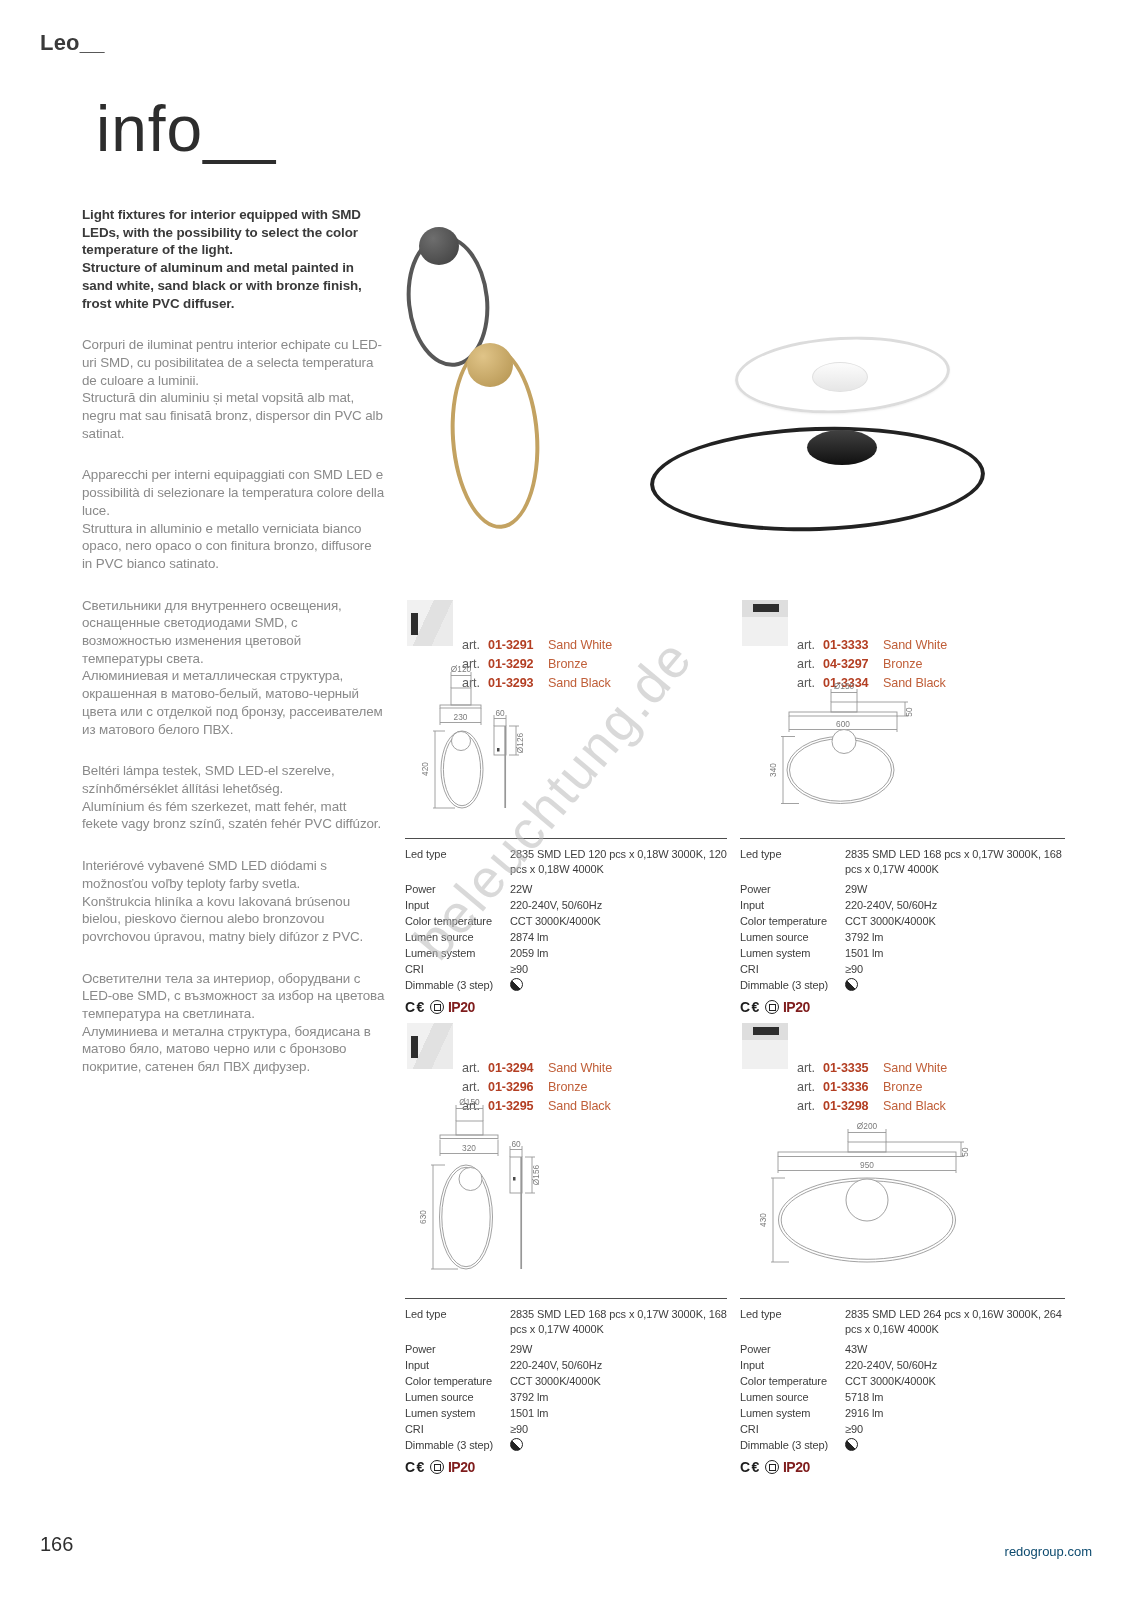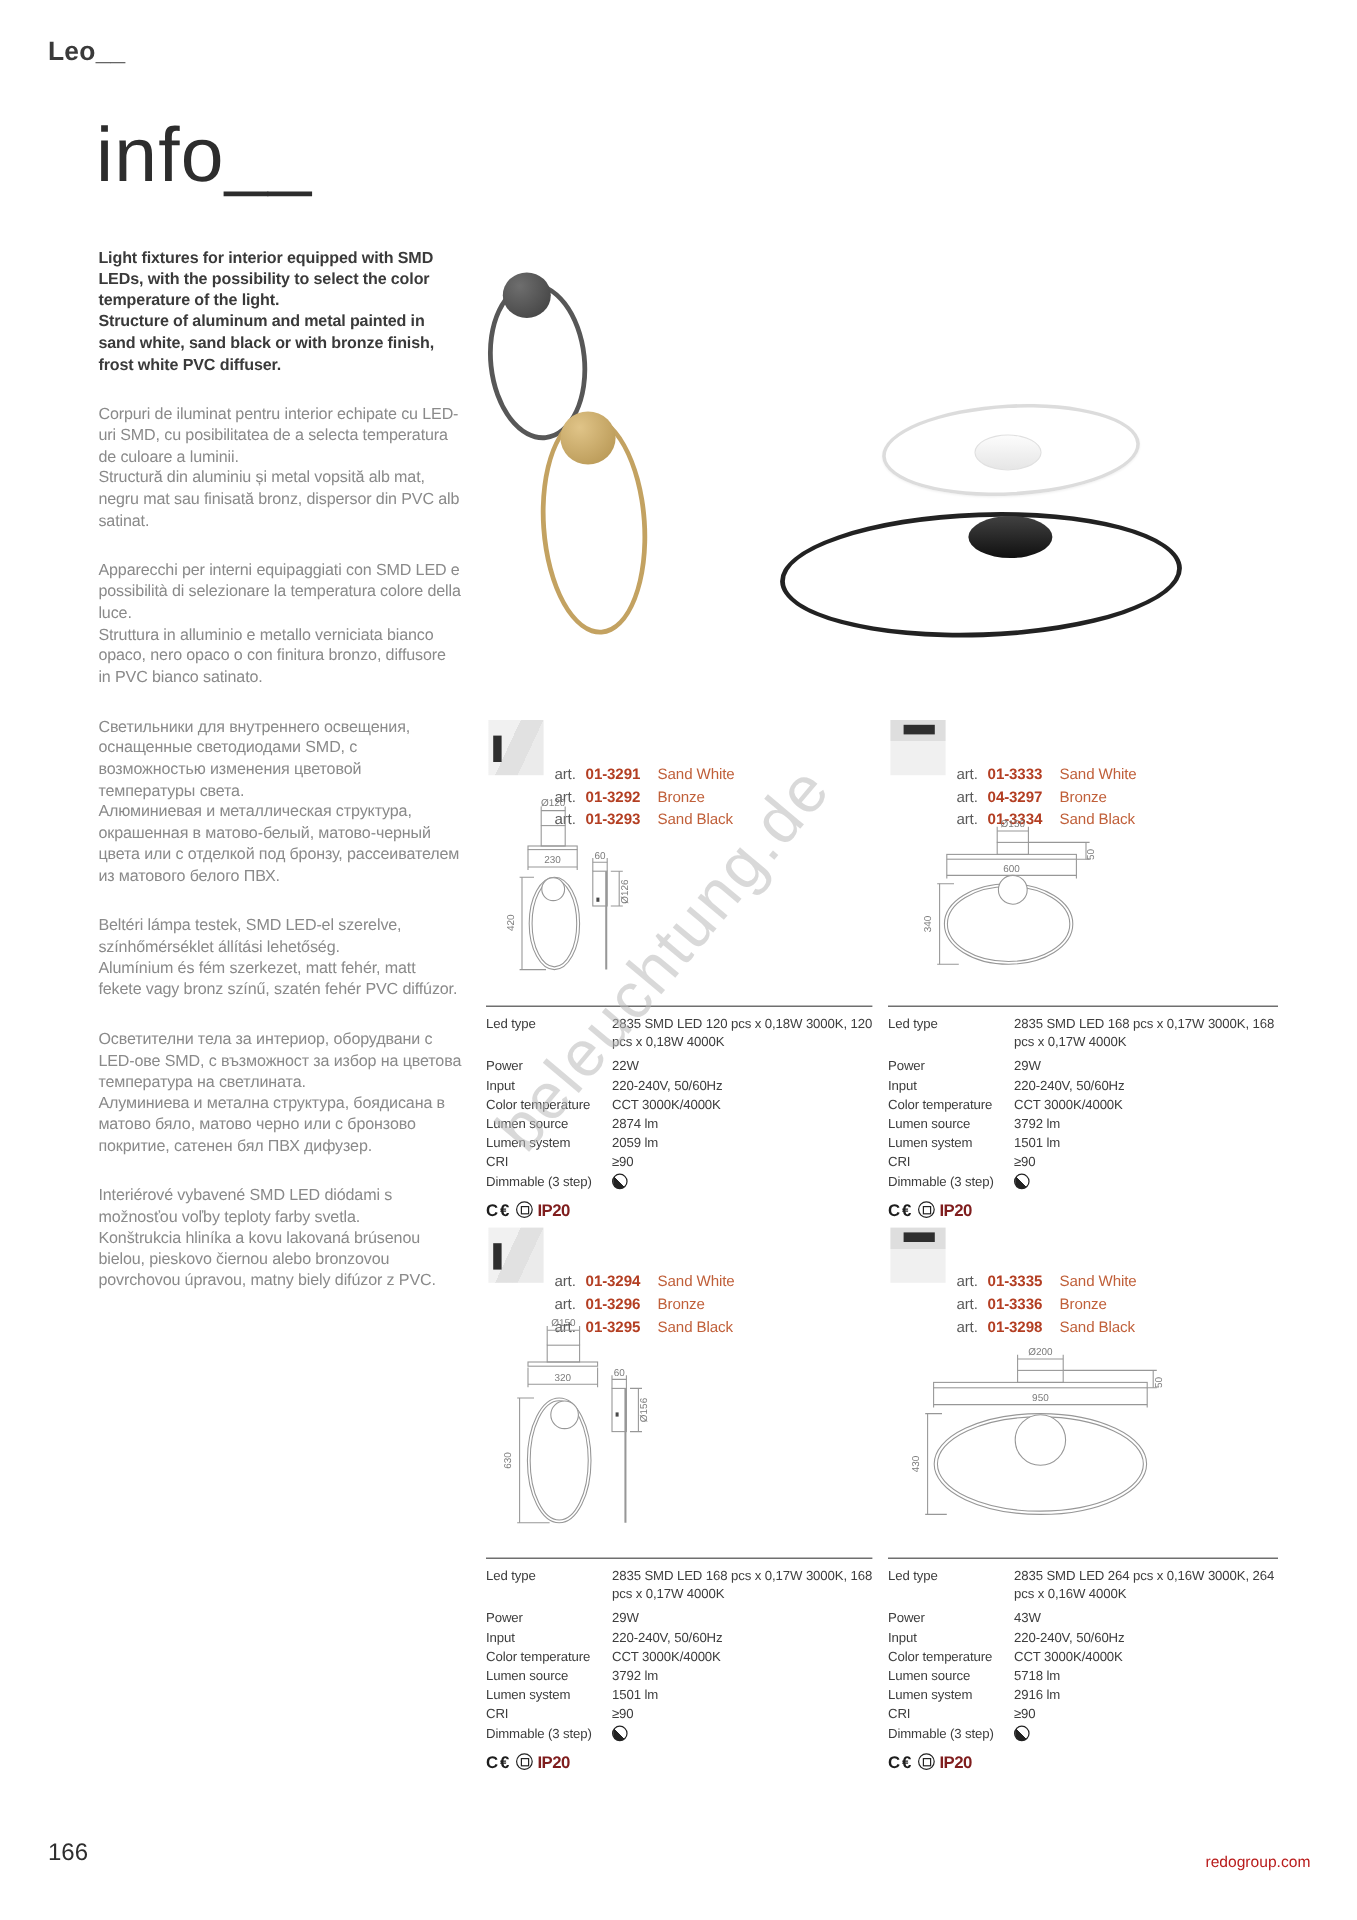--- a/index.html
+++ b/index.html
@@ -3,21 +3,21 @@
 <meta charset="utf-8">
 <style>
   * { box-sizing: border-box; margin: 0; padding: 0; }
   html,body { background:#ffffff; }
   body { font-family:"Liberation Sans", sans-serif; }
   #page { position:relative; width:1131px; height:1600px; background:#fff; overflow:hidden; margin:0 auto; }
 
   
   .brand-row { position:absolute; left:40px; top:30px; font-size:22px; font-weight:700; color:#3a3a3a; letter-spacing:0.2px; }
   .brand-row .suffix { font-weight:700; color:#3a3a3a; }
-  .info-title { position:absolute; left:80px; top:92px; font-size:64px; font-weight:300; color:#2d2d2d; letter-spacing:1px;text-align:center; }
+  .info-title { position:absolute; left:96px; top:92px; font-size:64px; font-weight:300; color:#2d2d2d; letter-spacing:1px;text-align:center; }
 
   
   .intro-col { position:absolute; left:82px; top:206px; width:303px; }
   .intro-col p { font-size:13.4px; line-height:17.7px; color:#8a8a8a; margin:0 0 24px 0; white-space:pre-line; letter-spacing:-0.1px; }
   .intro-col p.en { color:#3a3a3a; font-weight:700; }
 
   
   .photo-wall { position:absolute; left:395px; top:225px; width:165px; height:320px; }
   .ring-dark { position:absolute; left:12px; top:10px; width:82px; height:132px; border:4.5px solid #575757; border-radius:50%; transform:rotate(-6deg); }
   .disc-dark { position:absolute; left:24px; top:2px; width:40px; height:38px; border-radius:50%; background:radial-gradient(circle at 35% 30%, #6e6e6e, #3d3d3d); }
@@ -60,21 +60,21 @@
   .spec-value { flex:1; }
   .dimmer-icon { display:inline-block; width:13px; height:13px; border:1.3px solid #222; border-radius:50%; background:linear-gradient(225deg,#fff 52%, #222 52%); vertical-align:-2px; }
   .cert-row { display:flex; align-items:center; gap:4px; margin-top:6px; }
   .ce-mark { font-size:14px; font-weight:700; color:#1d1d1d; letter-spacing:1.5px; }
   .insul-icon { position:relative; width:14px; height:14px; border:1.2px solid #222; border-radius:50%; }
   .insul-icon::after { content:""; position:absolute; left:3.5px; top:3.5px; width:5px; height:5px; border:1px solid #222; }
   .ip-rating { font-size:14px; font-weight:700; color:#7f1d1d; letter-spacing:-0.5px; }
 
   
   .page-number { position:absolute; left:40px; top:1533px; font-size:20px; color:#2e2e2e; }
-  .website { position:absolute; right:39px; top:1544px; font-size:13px; color:#b91c1c; }
+  .website { position:absolute; right:39px; top:1544px; font-size:13px; color:#0c4a6e; }
 </style>
 </head>
 <body>
 
 <div id="page">
 
   <div class="brand-row">
     <span>Leo</span><span class="suffix">__</span>
   </div>
   <div class="info-title">
@@ -85,24 +85,24 @@
     <p class="en">Light fixtures for interior equipped with SMD LEDs, with the possibility to select the color temperature of the light.
 Structure of aluminum and metal painted in sand white, sand black or with bronze finish, frost white PVC diffuser.</p>
     <p>Corpuri de iluminat pentru interior echipate cu LED-uri SMD, cu posibilitatea de a selecta temperatura de culoare a luminii.
 Structură din aluminiu și metal vopsită alb mat, negru mat sau finisată bronz, dispersor din PVC alb satinat.</p>
     <p>Apparecchi per interni equipaggiati con SMD LED e possibilità di selezionare la temperatura colore della luce.
 Struttura in alluminio e metallo verniciata bianco opaco, nero opaco o con finitura bronzo, diffusore in PVC bianco satinato.</p>
     <p>Светильники для внутреннего освещения, оснащенные светодиодами SMD, с возможностью изменения цветовой температуры света.
 Алюминиевая и металлическая структура, окрашенная в матово-белый, матово-черный цвета или с отделкой под бронзу, рассеивателем из матового белого ПВХ.</p>
     <p>Beltéri lámpa testek, SMD LED-el szerelve, színhőmérséklet állítási lehetőség.
 Alumínium és fém szerkezet, matt fehér, matt fekete vagy bronz színű, szatén fehér PVC diffúzor.</p>
+    <p>Interiérové vybavené SMD LED diódami s možnosťou voľby teploty farby svetla.
+Konštrukcia hliníka a kovu lakovaná brúsenou bielou, pieskovo čiernou alebo bronzovou povrchovou úpravou, matny biely difúzor z PVC.</p>
     <p>Осветителни тела за интериор, оборудвани с LED-ове SMD, с възможност за избор на цветова температура на светлината.
 Алуминиева и метална структура, боядисана в матово бяло, матово черно или с бронзово покритие, сатенен бял ПВХ дифузер.</p>
-    <p>Interiérové vybavené SMD LED diódami s možnosťou voľby teploty farby svetla.
-Konštrukcia hliníka a kovu lakovaná brúsenou bielou, pieskovo čiernou alebo bronzovou povrchovou úpravou, matny biely difúzor z PVC.</p>
   </div>
 
   <div class="photo-wall">
     <div class="ring-dark"></div>
     <div class="disc-dark"></div>
     <div class="ring-gold"></div>
     <div class="disc-gold"></div>
   </div>
   <div class="photo-ceiling">
     <div class="ring-white"></div>

